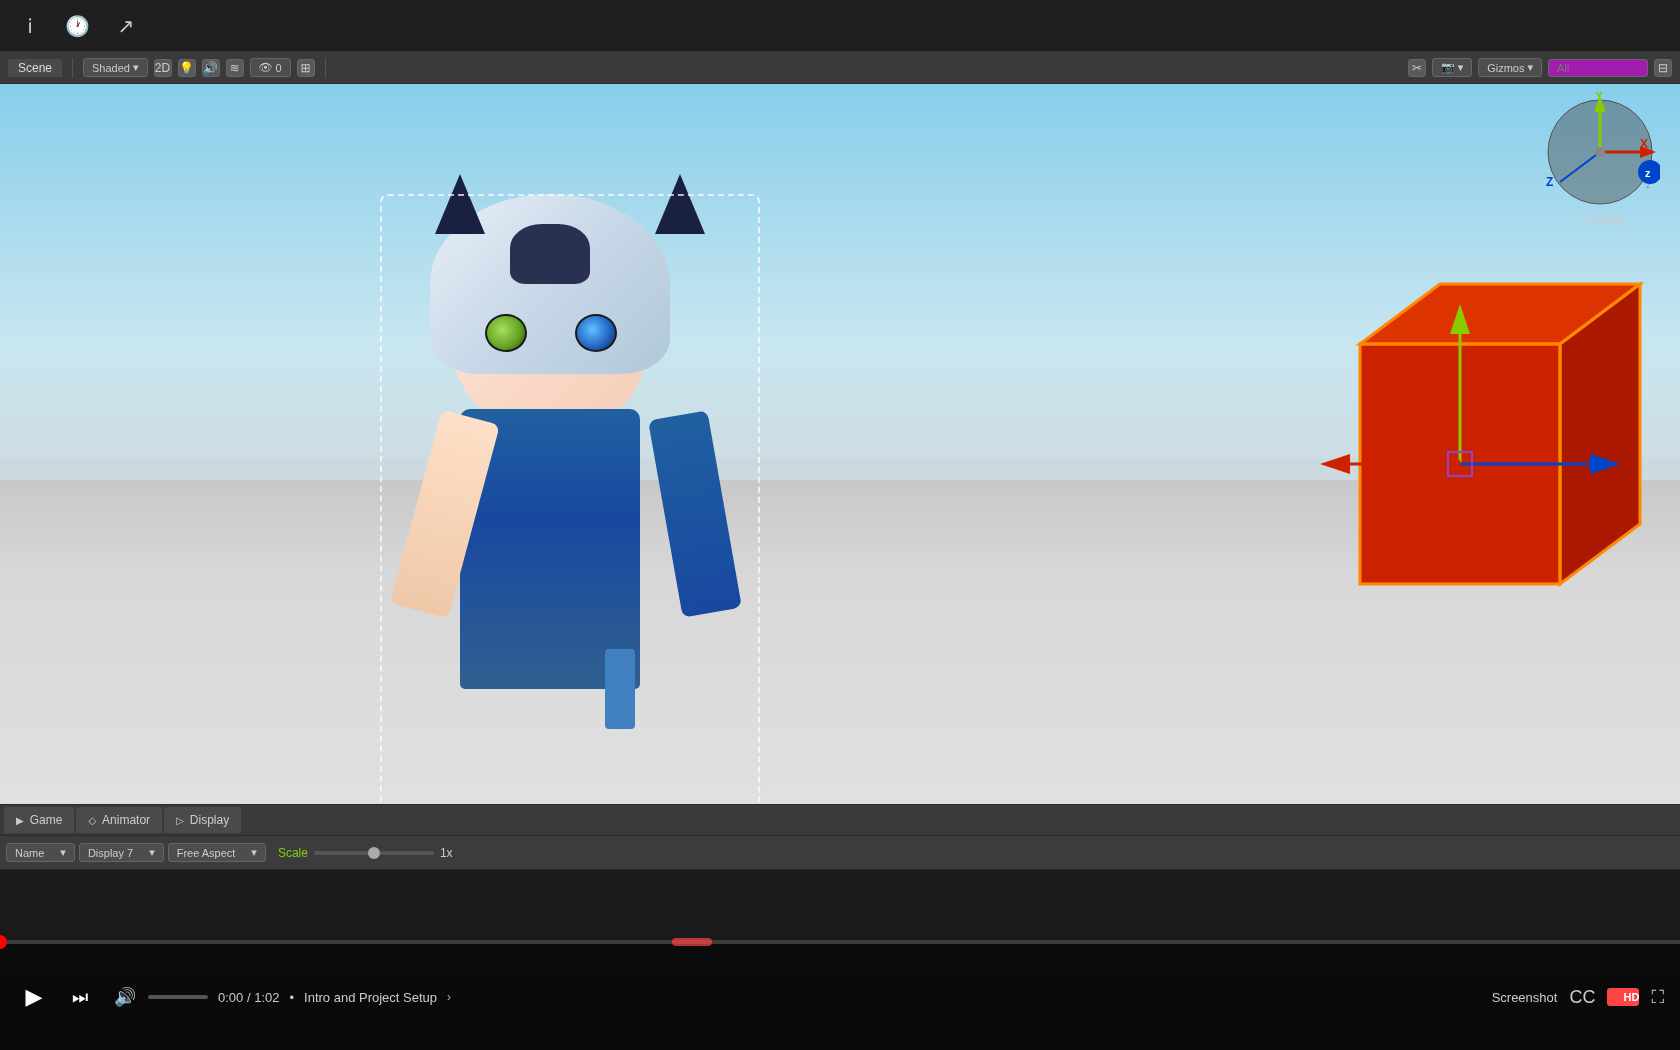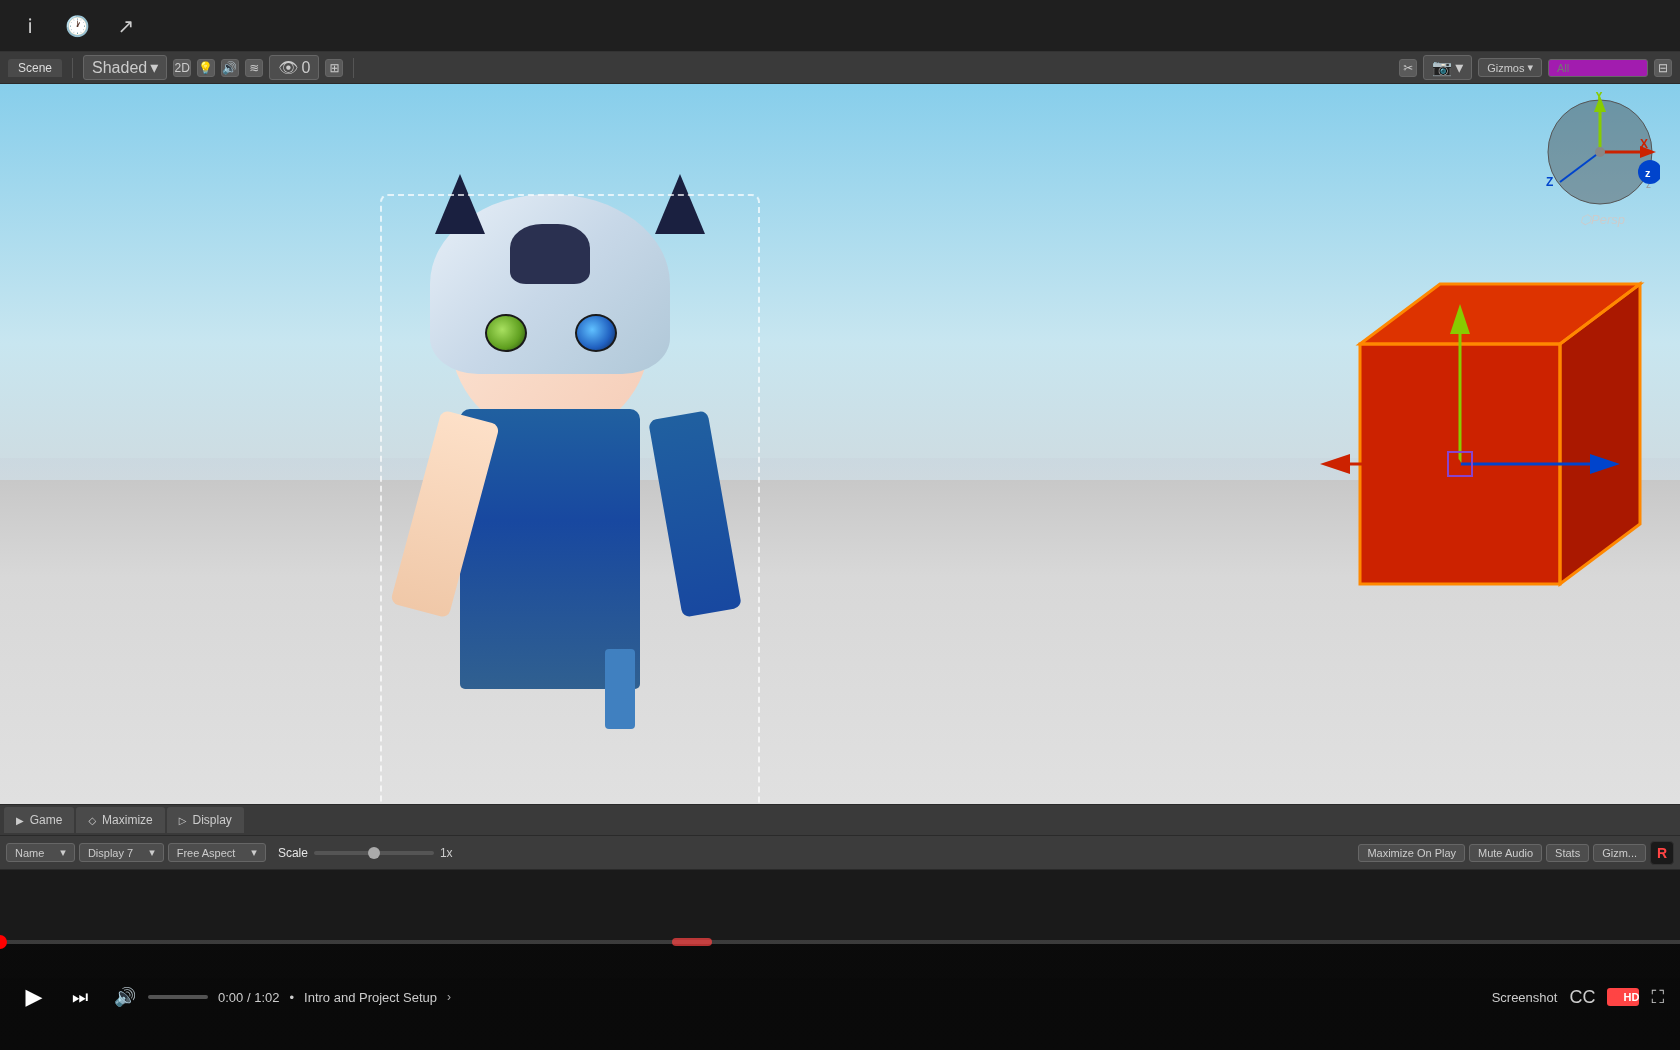--- a/index.html
+++ b/index.html
@@ -66,21 +66,21 @@
     .toolbar-separator {
       width: 1px;
       height: 20px;
       background: #555;
       margin: 0 4px;
     }
     .toolbar-btn {
       background: #4d4d4d;
       border: 1px solid #666;
       color: #ccc;
-      font-size: 16px;
+      font-size: 11px;
       padding: 2px 8px;
       border-radius: 3px;
       cursor: pointer;
       display: flex;
       align-items: center;
       gap: 3px;
     }
     .toolbar-btn-icon {
       width: 18px;
       height: 18px;
@@ -673,21 +673,21 @@
   <div id="persp-label">⬡Persp</div>
 </div>
 
 <div id="bottom-tabs">
   <div class="bottom-tab">
     <span style="font-size:10px;">▶</span>
     <span>Game</span>
   </div>
   <div class="bottom-tab">
     <span style="font-size:10px;">◇</span>
-    <span>Maximize</span>
+    <span>Animator</span>
   </div>
   <div class="bottom-tab">
     <span style="font-size:10px;">▷</span>
     <span>Display</span>
   </div>
 </div>
 
 <div id="game-toolbar">
   <div class="game-btn">
     <span>Name</span>
@@ -695,42 +695,25 @@
   </div>
   <div class="game-btn">
     <span>Display 7</span>
     <span>▾</span>
   </div>
   <div class="game-btn">
     <span>Free Aspect</span>
     <span>▾</span>
   </div>
   <div class="game-scale">
-    <span style="color:#e5e5e5;font-size:12px;">Scale</span>
+    <span style="color:#84cc16;font-size:12px;">Scale</span>
     <div class="scale-track">
       <div class="scale-thumb"></div>
     </div>
     <span style="color:#ccc;font-size:12px;">1x</span>
-  </div>
-  <div class="game-right">
-    <div class="game-btn">
-      <span>Maximize On Play</span>
-    </div>
-    <div class="game-btn">
-      <span>Mute Audio</span>
-    </div>
-    <div class="game-btn">
-      <span>Stats</span>
-    </div>
-    <div class="game-btn">
-      <span>Gizm...</span>
-    </div>
-    <div class="unity-r-badge">
-      <span>R</span>
-    </div>
   </div>
 </div>
 
 <div id="video-bottom">
   <div id="progress-bar-area">
     <div id="progress-fill"></div>
     <div id="progress-thumb"></div>
     <div id="chapter-marker"></div>
   </div>
   <div id="video-controls">

